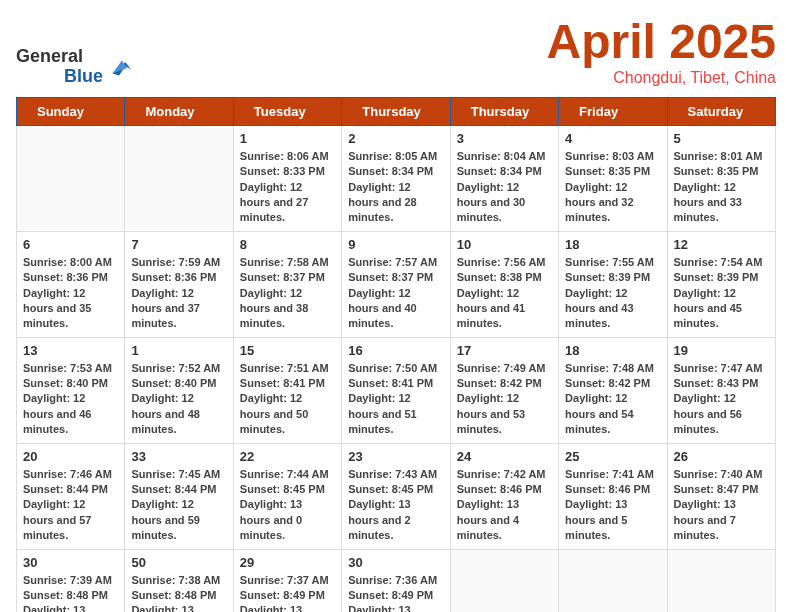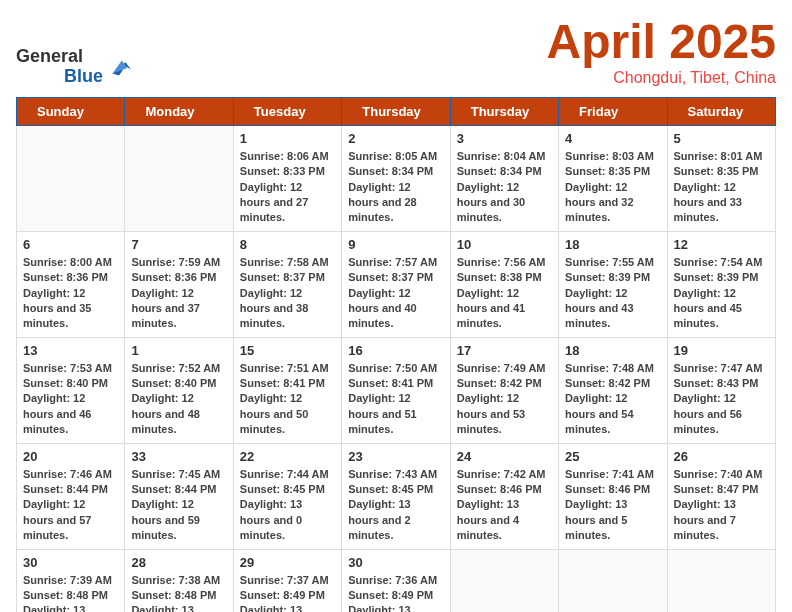--- a/index.html
+++ b/index.html
@@ -232,21 +232,21 @@
           <div class="day-number">26</div>
           <div class="day-info">Sunrise: 7:40 AM<br>Sunset: 8:47 PM<br>Daylight: 13 hours and 7 minutes.</div>
         </td>
       </tr>
       <tr>
         <td>
           <div class="day-number">30</div>
           <div class="day-info">Sunrise: 7:39 AM<br>Sunset: 8:48 PM<br>Daylight: 13 hours and 8 minutes.</div>
         </td>
         <td>
-          <div class="day-number">28</div>
+          <div class="day-number">50</div>
           <div class="day-info">Sunrise: 7:38 AM<br>Sunset: 8:48 PM<br>Daylight: 13 hours and 9 minutes.</div>
         </td>
         <td>
           <div class="day-number">29</div>
           <div class="day-info">Sunrise: 7:37 AM<br>Sunset: 8:49 PM<br>Daylight: 13 hours and 11 minutes.</div>
         </td>
         <td>
           <div class="day-number">30</div>
           <div class="day-info">Sunrise: 7:36 AM<br>Sunset: 8:49 PM<br>Daylight: 13 hours and 12 minutes.</div>
         </td>

